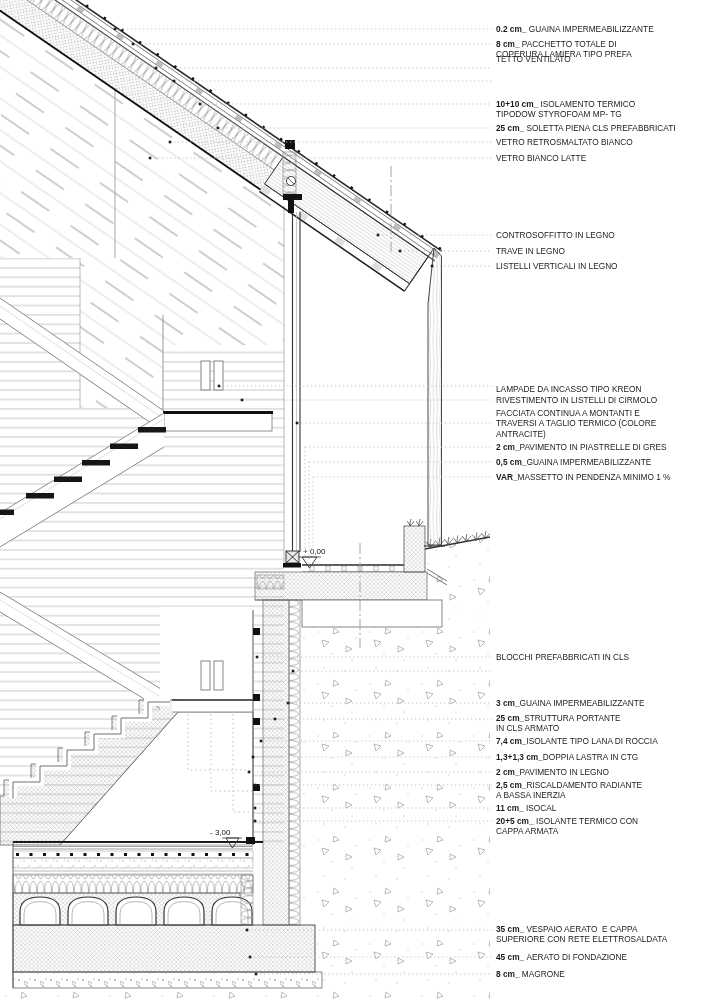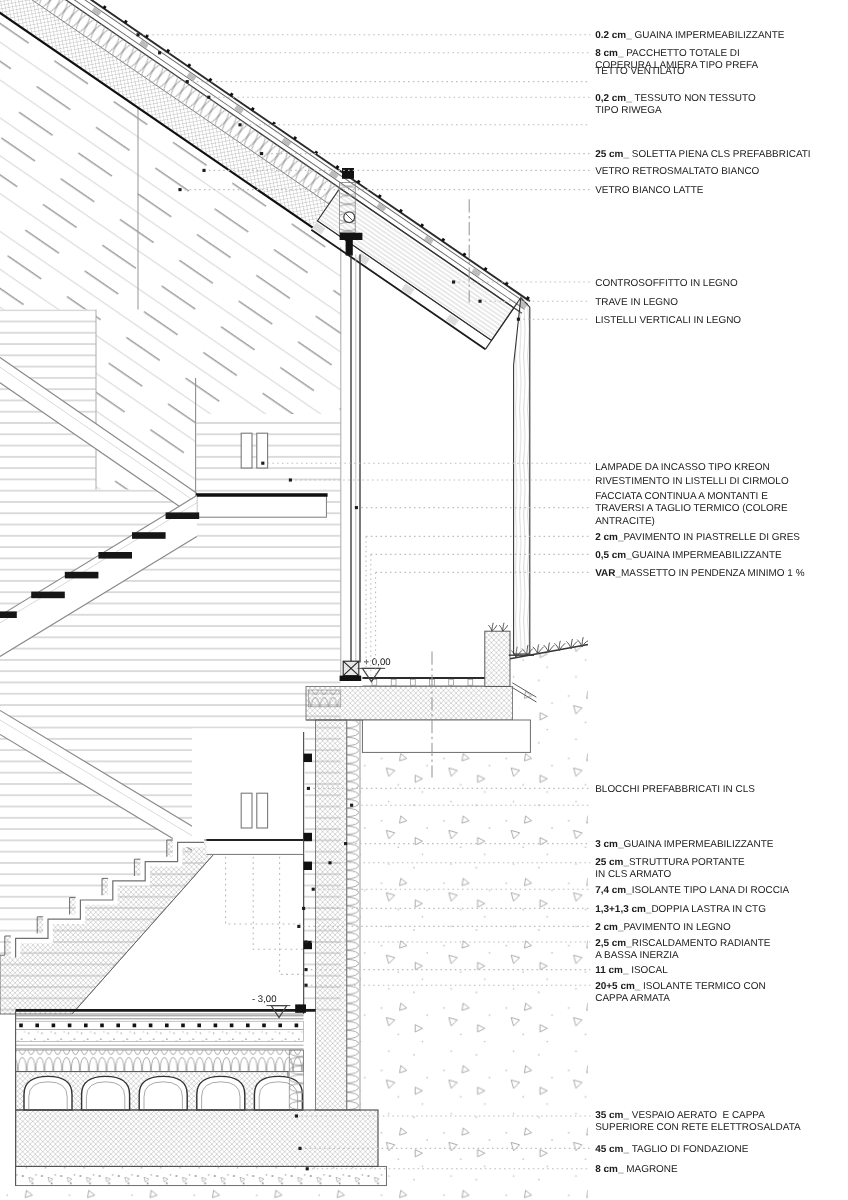--- a/index.html
+++ b/index.html
@@ -330,22 +330,22 @@
         <rect x="248.7" y="955.7" width="2.6" height="2.6"></rect>
   <rect x="254.7" y="972.7" width="2.6" height="2.6"></rect>
 </g>
 </svg>
 
 <div class="col">
   <div class="co" style="top:24px"><b>0.2 cm_ </b><span>GUAINA IMPERMEABILIZZANTE</span></div>
   <div class="co" style="top:39px"><b>8 cm_ </b><span>PACCHETTO TOTALE DI
 COPERURA LAMIERA TIPO PREFA</span></div>
   <div class="co" style="top:54px"><b></b><span>TETTO VENTILATO</span></div>
-  <div class="co" style="top:76px"><b>0,2 cm_ </b><span>TESSUTO NON TESSUTO
-TIPO RIWEGA</span></div>
+  <div class="co" style="top:99px"><b>10+10 cm_ </b><span>ISOLAMENTO TERMICO
+TIPODOW STYROFOAM MP- TG</span></div>
   <div class="co" style="top:123px"><b>25 cm_ </b><span>SOLETTA PIENA CLS PREFABBRICATI</span></div>
   <div class="co" style="top:137px"><b></b><span>VETRO RETROSMALTATO BIANCO</span></div>
   <div class="co" style="top:153px"><b></b><span>VETRO BIANCO LATTE</span></div>
   <div class="co" style="top:230px"><b></b><span>CONTROSOFFITTO IN LEGNO</span></div>
   <div class="co" style="top:246px"><b></b><span>TRAVE IN LEGNO</span></div>
   <div class="co" style="top:261px"><b></b><span>LISTELLI VERTICALI IN LEGNO</span></div>
   <div class="co" style="top:384px"><b></b><span>LAMPADE DA INCASSO TIPO KREON</span></div>
   <div class="co" style="top:395px"><b></b><span>RIVESTIMENTO IN LISTELLI DI CIRMOLO</span></div>
   <div class="co" style="top:408px"><b></b><span>FACCIATA CONTINUA A MONTANTI E
 TRAVERSI A TAGLIO TERMICO (COLORE
@@ -360,17 +360,17 @@
   <div class="co" style="top:736px"><b>7,4 cm_</b><span>ISOLANTE TIPO LANA DI ROCCIA</span></div>
   <div class="co" style="top:752px"><b>1,3+1,3 cm_</b><span>DOPPIA LASTRA IN CTG</span></div>
   <div class="co" style="top:767px"><b>2 cm_</b><span>PAVIMENTO IN LEGNO</span></div>
   <div class="co" style="top:780px"><b>2,5 cm_</b><span>RISCALDAMENTO RADIANTE
 A BASSA INERZIA</span></div>
   <div class="co" style="top:803px"><b>11 cm_ </b><span>ISOCAL</span></div>
   <div class="co" style="top:816px"><b>20+5 cm_ </b><span>ISOLANTE TERMICO CON
 CAPPA ARMATA</span></div>
   <div class="co" style="top:924px"><b>35 cm_ </b><span>VESPAIO AERATO  E CAPPA
 SUPERIORE CON RETE ELETTROSALDATA</span></div>
-  <div class="co" style="top:952px"><b>45 cm_ </b><span>TAGLIO DI FONDAZIONE</span></div>
+  <div class="co" style="top:952px"><b>45 cm_ </b><span>AERATO DI FONDAZIONE</span></div>
   <div class="co" style="top:969px"><b>8 cm_ </b><span>MAGRONE</span></div>
 </div>
 
 </div>
 
 </body></html>

